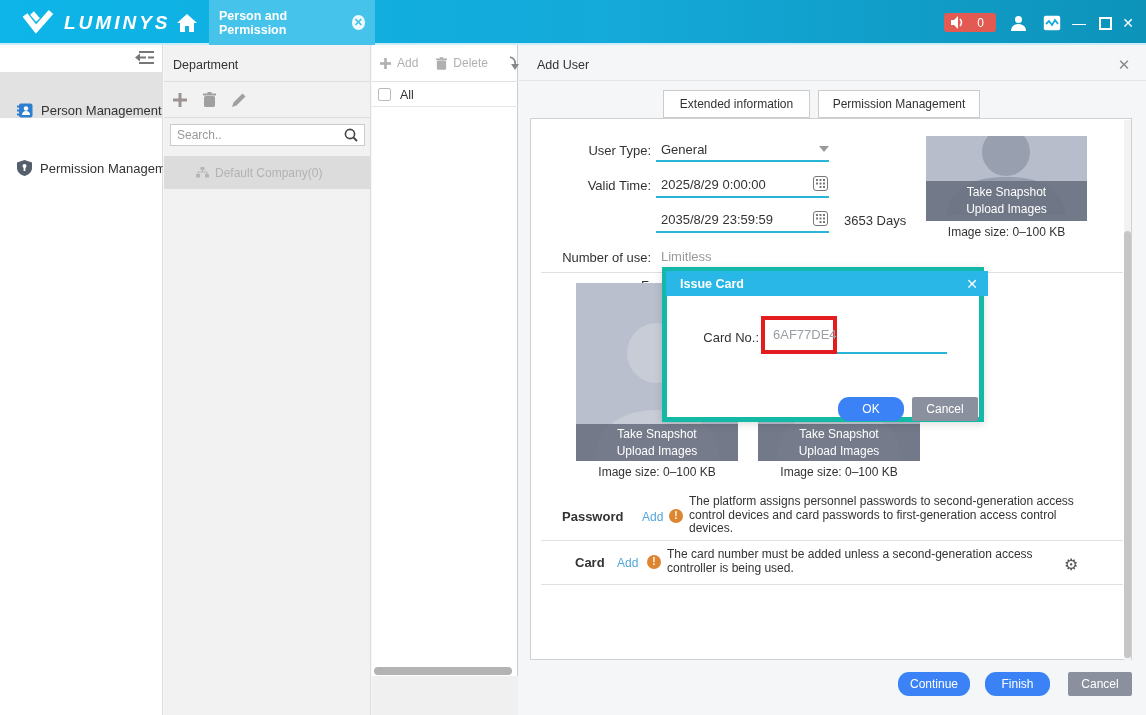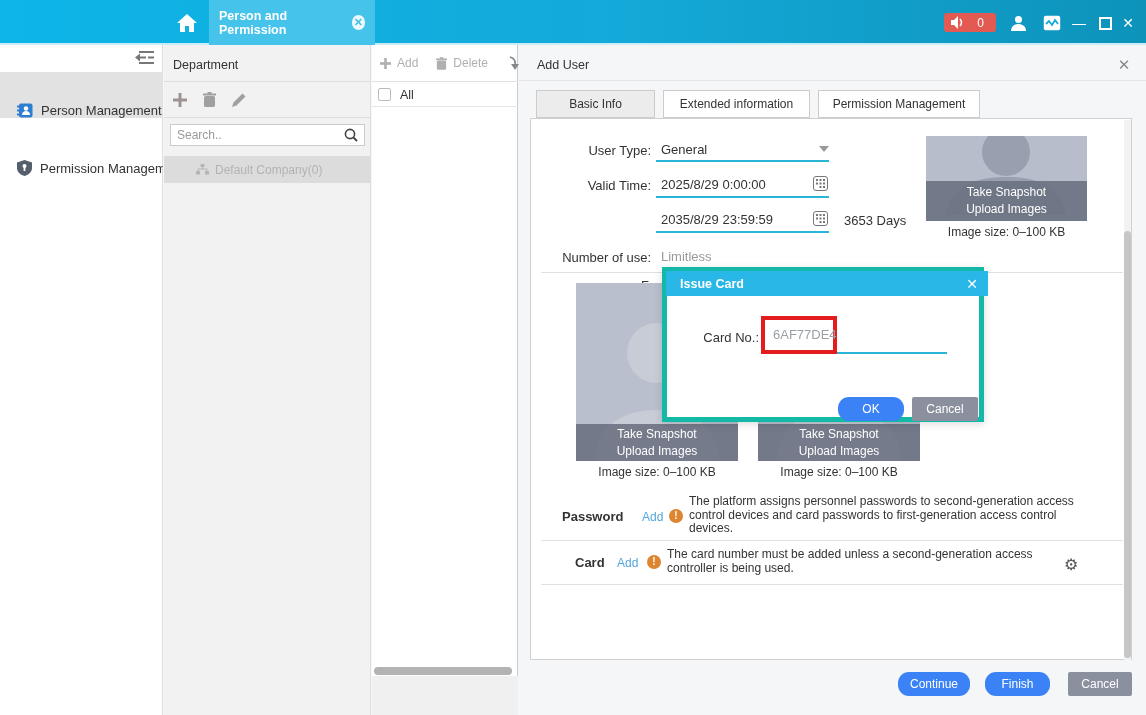--- a/index.html
+++ b/index.html
@@ -30,21 +30,21 @@
   .side-item.sel { background:#e2e2e2; }
   .side-item .lbl { font-size:13px; color:#333; }
 
   
   .dept { left:164px; top:45px; width:207px; height:670px; background:#f2f2f2; border-right:1px solid #ddd; }
   .dept-title { left:9px; top:13px; font-size:12.5px; color:#333; }
   .dept-hline { left:0; width:207px; height:1px; background:#ddd; }
   .dept-tools { left:9px; top:47px; display:flex; gap:16px; align-items:center; }
   .search-box { left:6px; top:79px; width:195px; height:22px; background:#fff; border:1px solid #ccc; display:flex; align-items:center; padding:0 6px; }
   .search-box .ph { color:#9a9a9a; flex:1; font-size:12px; }
-  .tree-row { left:0; top:111px; width:207px; height:27px; background:#dcdcdc; display:flex; align-items:center; gap:6px; padding-left:32px; }
+  .tree-row { left:0; top:111px; width:207px; height:33px; background:#dcdcdc; display:flex; align-items:center; gap:6px; padding-left:32px; }
   .tree-row .t { color:#b3b3b3; font-size:12px; }
 
   
   .listp { left:372px; top:45px; width:146px; height:670px; background:#fff; border-right:1px solid #ccc; }
   .list-tools { left:0; top:0; width:146px; height:37px; border-bottom:1px solid #e2e2e2; display:flex; align-items:center; gap:6px; padding-left:8px; }
   .tool-lbl { color:#b0b0b0; font-size:12px; }
   .all-row { left:0; top:38px; width:146px; height:24px; border-bottom:1px solid #e5e5e5; display:flex; align-items:center; gap:9px; padding-left:6px; }
   .cbox { width:13px; height:13px; background:#fff; border:1px solid #bbb; border-radius:2px; }
   .hscroll { left:2px; top:622px; width:138px; height:8px; background:#b3b3b3; border-radius:4px; }
   .list-bottom { left:0; top:631px; width:146px; height:39px; background:#f0f0f0; }
@@ -92,20 +92,29 @@
   .modal-btn { top:125px; width:66px; height:24px; }
 
   svg { display:block; }
 </style>
 </head>
 <body>
 
 <div id="root">
 
   <div class="abs titlebar">
+    <div class="abs logo-wrap">
+      <span>
+        <svg width="34" height="26" viewBox="0 0 34 26">
+          <polyline points="3,5 14,19 29,2" fill="none" stroke="#fff" stroke-width="6"></polyline>
+          <polyline points="10,3 16,10" fill="none" stroke="#fff" stroke-width="5"></polyline>
+        </svg>
+      </span>
+      <span class="logo-text">LUMINYS</span>
+    </div>
     <div class="abs home-btn">
       <svg width="22" height="22" viewBox="0 0 22 22">
         <path d="M11 2 L21 11 H18 V20 H13 V14 H9 V20 H4 V11 H1 Z" fill="#fff"></path>
       </svg>
     </div>
     <div class="abs tb-tab">
       <span class="tb-tab-label">Person and Permission</span>
       <span class="tab-close">✕</span>
     </div>
     <div class="abs sound-badge">
@@ -248,23 +257,20 @@
     </div>
     <div class="abs hscroll"></div>
     <div class="abs list-bottom"></div>
   </div>
 
   <div class="abs dialog">
     <div class="abs dlg-title">Add User</div>
     <div class="abs dlg-close">✕</div>
     <div class="abs dlg-titleline"></div>
 
-    <div class="abs tab active" style="left:17px;width:119px;">
-      <span>Basic Info</span>
-    </div>
     <div class="abs tab" style="left:144px;width:147px;">
       <span>Extended information</span>
     </div>
     <div class="abs tab" style="left:299px;width:162px;">
       <span>Permission Management</span>
     </div>
 
     <div class="abs content">
       <div class="abs vscroll-track">
         <div class="abs vscroll-thumb"></div>

